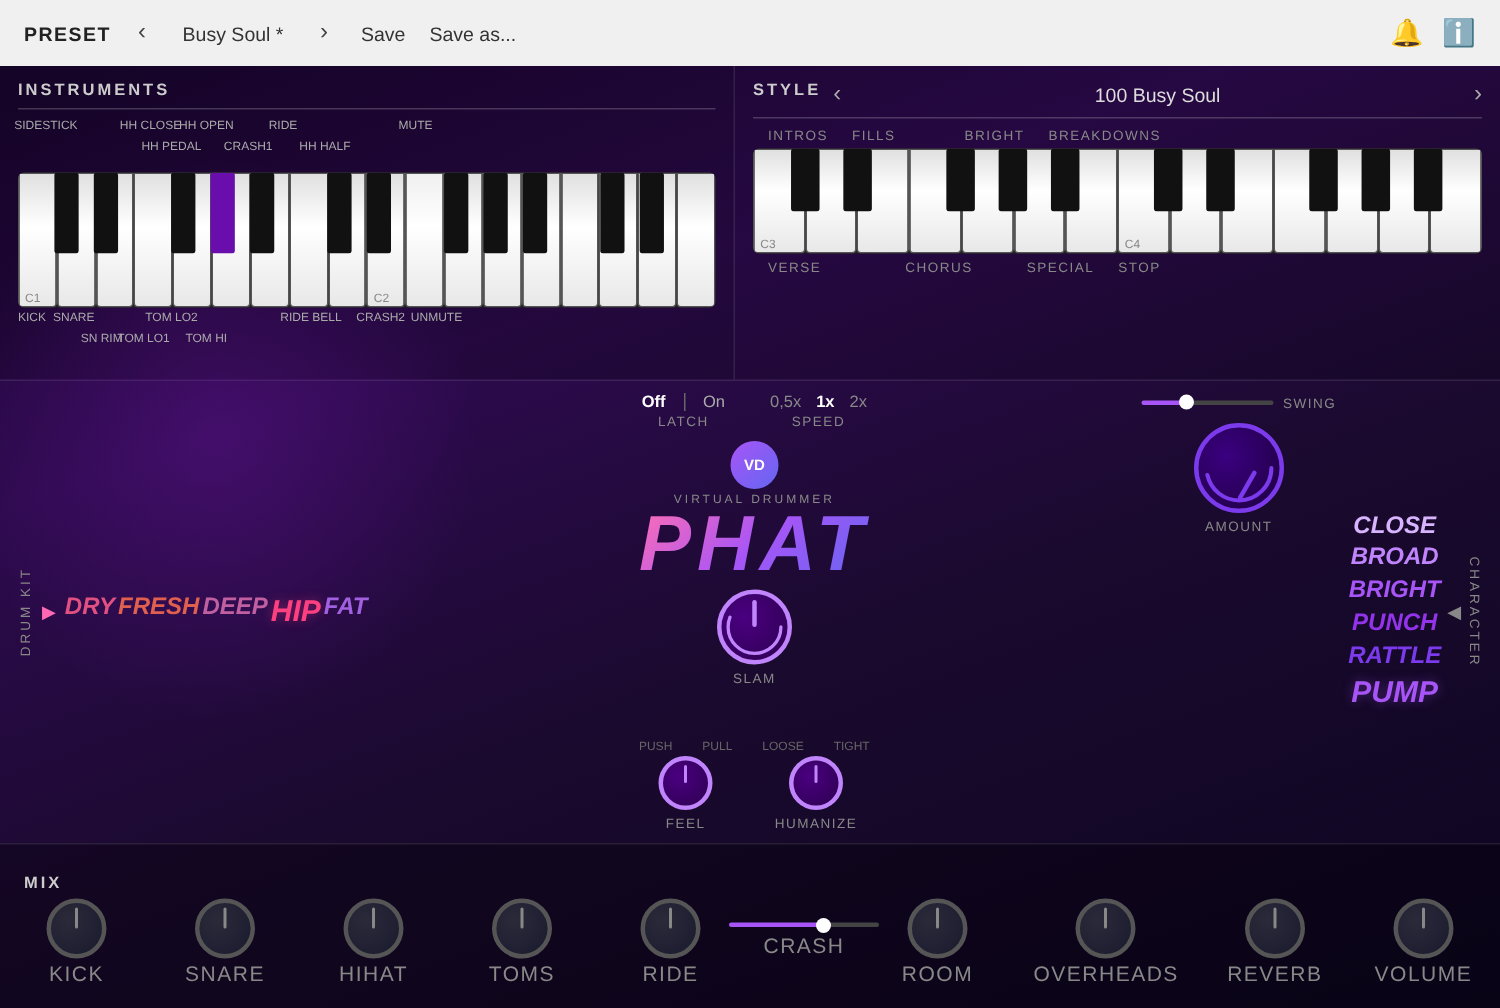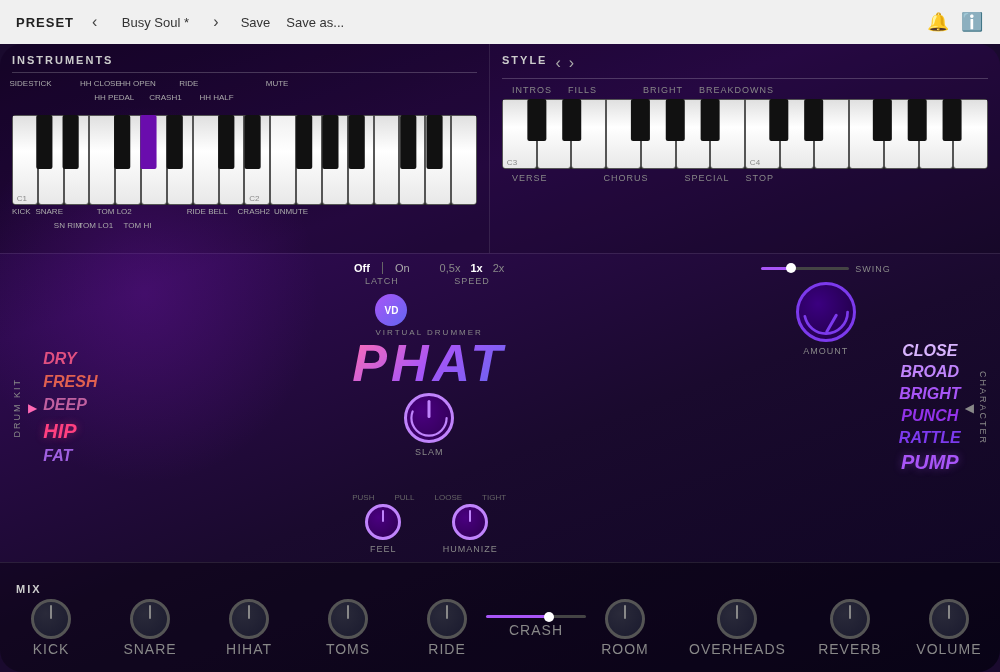--- a/index.html
+++ b/index.html
@@ -63,21 +63,20 @@
     }
 
     
     .main-content {
       display: flex;
       flex-direction: column;
       height: calc(672px - 44px);
       background: linear-gradient(160deg, #1a0530 0%, #2d0a4e 30%, #1a0a2e 60%, #0d0520 100%);
       position: relative;
       overflow: hidden;
-      border-radius: 22px;
     }
 
     
     .main-content::before {
       content: '';
       position: absolute;
       left: -30px;
       top: 60px;
       width: 350px;
       height: 380px;
@@ -214,21 +213,20 @@
     .drum-kit-label {
       font-size: 9px;
       letter-spacing: 2px;
       color: #888;
       writing-mode: vertical-rl;
       transform: rotate(180deg);
       text-transform: uppercase;
     }
     .drum-kit-list {
       display: flex;
-      flex-direction: column;
       gap: 2px;
       font-size: 16px;
       font-weight: bold;
       font-style: italic;
       line-height: 1.3;
     }
     .drum-kit-item {
       cursor: pointer;
       font-family: 'Arial Black', Arial, sans-serif;
     }
@@ -290,21 +288,21 @@
       -webkit-text-fill-color: transparent;
       background-clip: text;
       font-family: 'Arial Black', Arial, sans-serif;
       letter-spacing: 4px;
       line-height: 1;
       text-align: center;
     }
     .vd-logo {
       display: flex;
       flex-direction: column;
-      align-items: flex-start;
+      align-items: center;
       margin-bottom: -4px;
     }
     .vd-circle {
       width: 32px;
       height: 32px;
       border-radius: 50%;
       background: linear-gradient(135deg, #a855f7, #6366f1);
       display: flex;
       align-items: center;
       justify-content: center;
@@ -639,20 +637,21 @@
         <span class="key-label-bottom" style="left:42%">RIDE BELL</span>
         <span class="key-label-bottom" style="left:52%">CRASH2</span>
         <span class="key-label-bottom" style="left:60%">UNMUTE</span>
       </div>
     </div>
 
     <div class="style-panel">
       <div class="style-header">
         <div class="panel-title">STYLE</div>
         <button class="style-nav-btn">‹</button>
+        <span class="style-name">100 Busy Soul</span>
         <button class="style-nav-btn">›</button>
       </div>
       <div class="panel-divider"></div>
 
       <div class="style-categories">
         <span>INTROS</span>
         <span>FILLS</span>
         <span style="margin-left:30px">BRIGHT</span>
         <span>BREAKDOWNS</span>
       </div>

